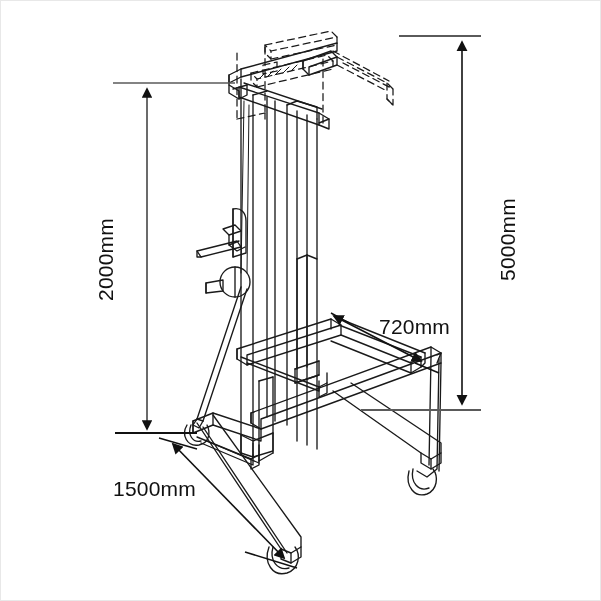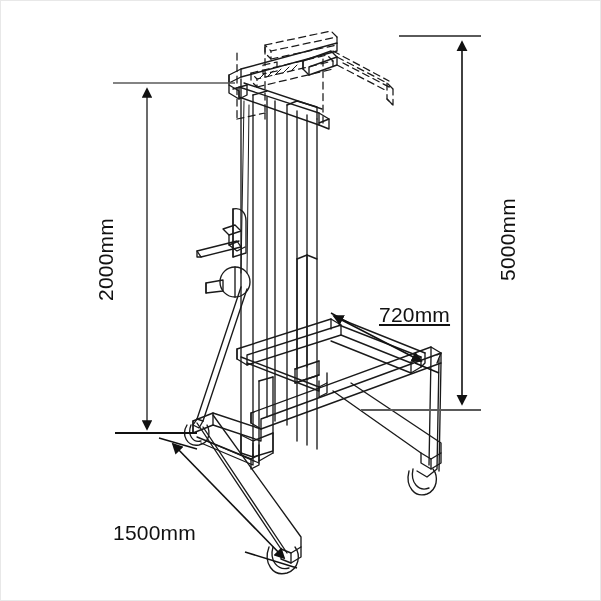--- a/index.html
+++ b/index.html
@@ -45,26 +45,25 @@
     transform-origin: left top;
   }
   #label-5000 {
     left: 0px;
     top: 0px;
     transform: translate(495px, 280px) rotate(-90deg);
     transform-origin: left top;
   }
   #label-720 {
     left: 378px;
-    top: 302px;
-    text-decoration: underline;
+    top: 314px;
   }
   #label-1500 {
     left: 112px;
-    top: 520px;
+    top: 476px;
   }
 </style>
 </head>
 <body>
 
 <div id="canvas-wrap">
 
   <svg id="drawing" viewBox="0 0 601 601" xmlns="http://www.w3.org/2000/svg">
 
     <defs>

